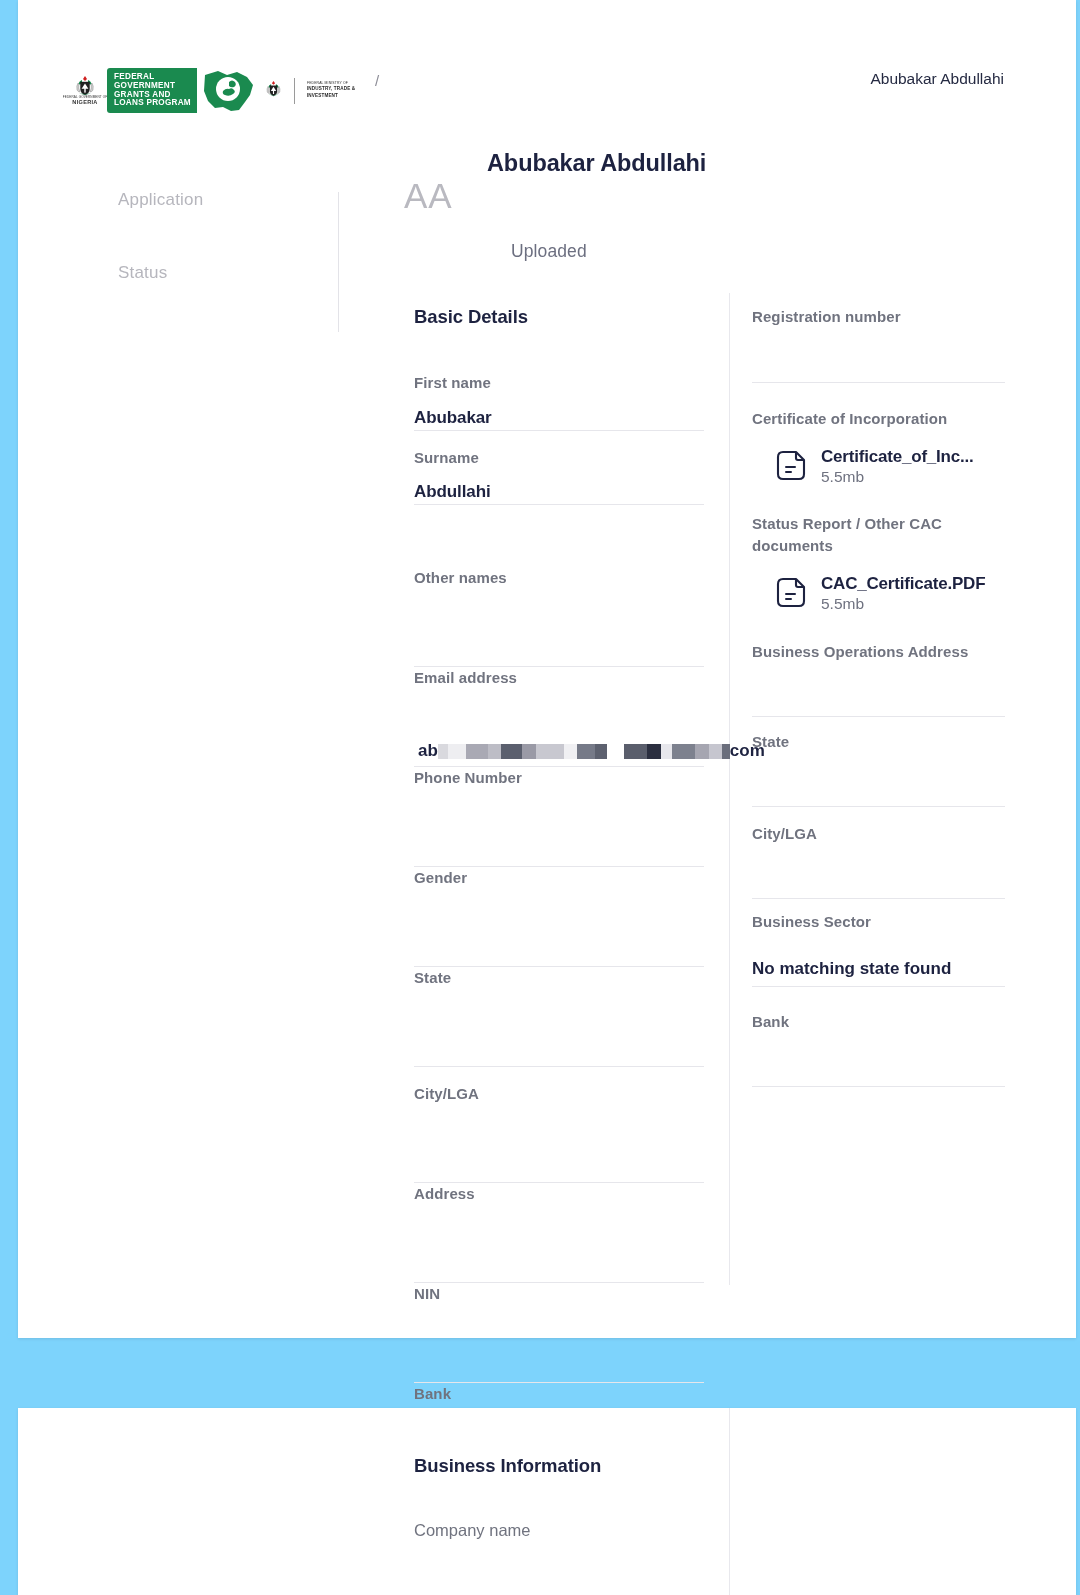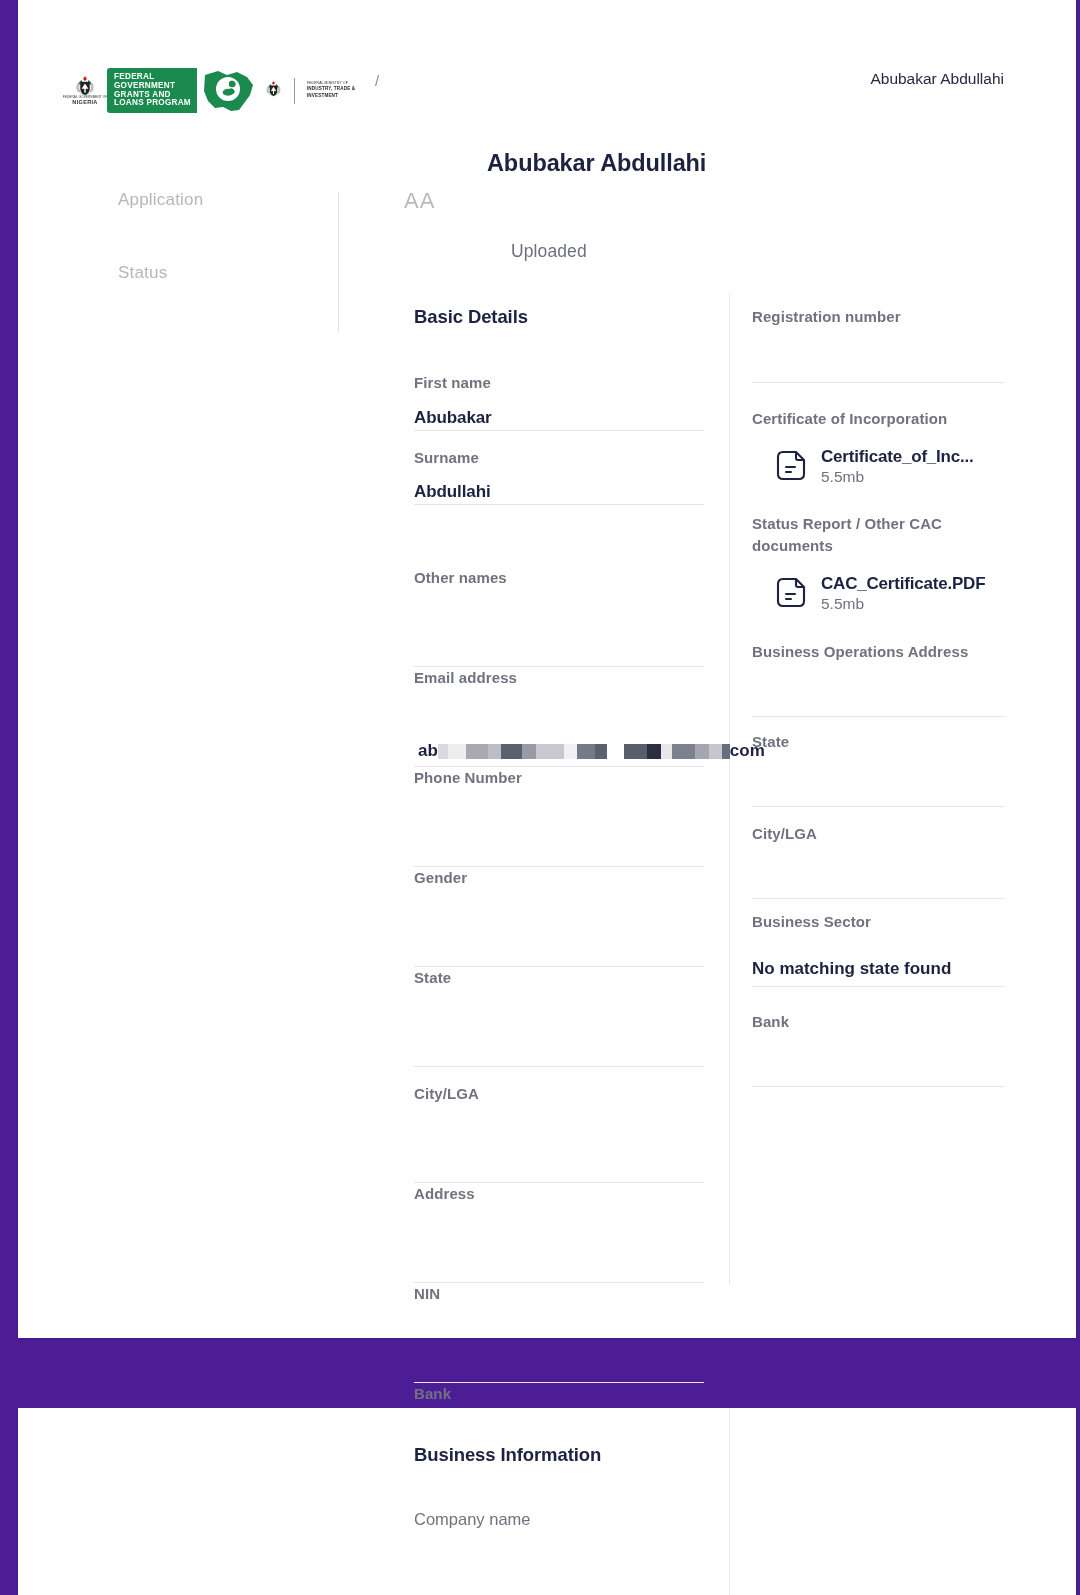--- a/index.html
+++ b/index.html
@@ -7,21 +7,21 @@
     width: 1080px;
     height: 1595px;
     background: #f0f0f4;
     font-family: "Liberation Sans", sans-serif;
     overflow: hidden;
   }
   .page {
     position: relative;
     width: 1080px;
     height: 1595px;
-    background: #4c1d95;
+    background: #7dd3fc;
   }
 
   
   .card {
     position: absolute;
     left: 18px;
     width: 1058px;
     background: #ffffff;
     box-shadow: 0 1px 3px rgba(0,0,0,0.10);
   }
@@ -128,22 +128,22 @@
     top: 192px;
     width: 1px;
     height: 140px;
     background: #e3e3e8;
   }
 
   
   .avatar-initials {
     position: absolute;
     left: 386px;
-    top: 188px;
-    font-size: 22px;
+    top: 176px;
+    font-size: 35px;
     color: #b9b9c0;
     font-weight: 500;
     letter-spacing: 1px;
   }
   .profile-name {
     position: absolute;
     left: 469px;
     top: 150px;
     font-size: 23.5px;
     font-weight: bold;
@@ -259,21 +259,21 @@
 
   
   .biz-divider {
     position: absolute;
     left: 711px;
     top: 0;
     width: 1px;
     height: 187px;
     background: #e8e8ed;
   }
-  .biz-inner { position: absolute; left: 396px; top: 36px; width: 290px; }
+  .biz-inner { position: absolute; left: 396px; top: 47px; width: 290px; }
   .biz-title {
     font-size: 18.5px;
     font-weight: bold;
     color: #1d2240;
     letter-spacing: -0.1px;
   }
   .biz-field-label {
     font-size: 16.5px;
     color: #70737f;
     margin-top: 44px;

